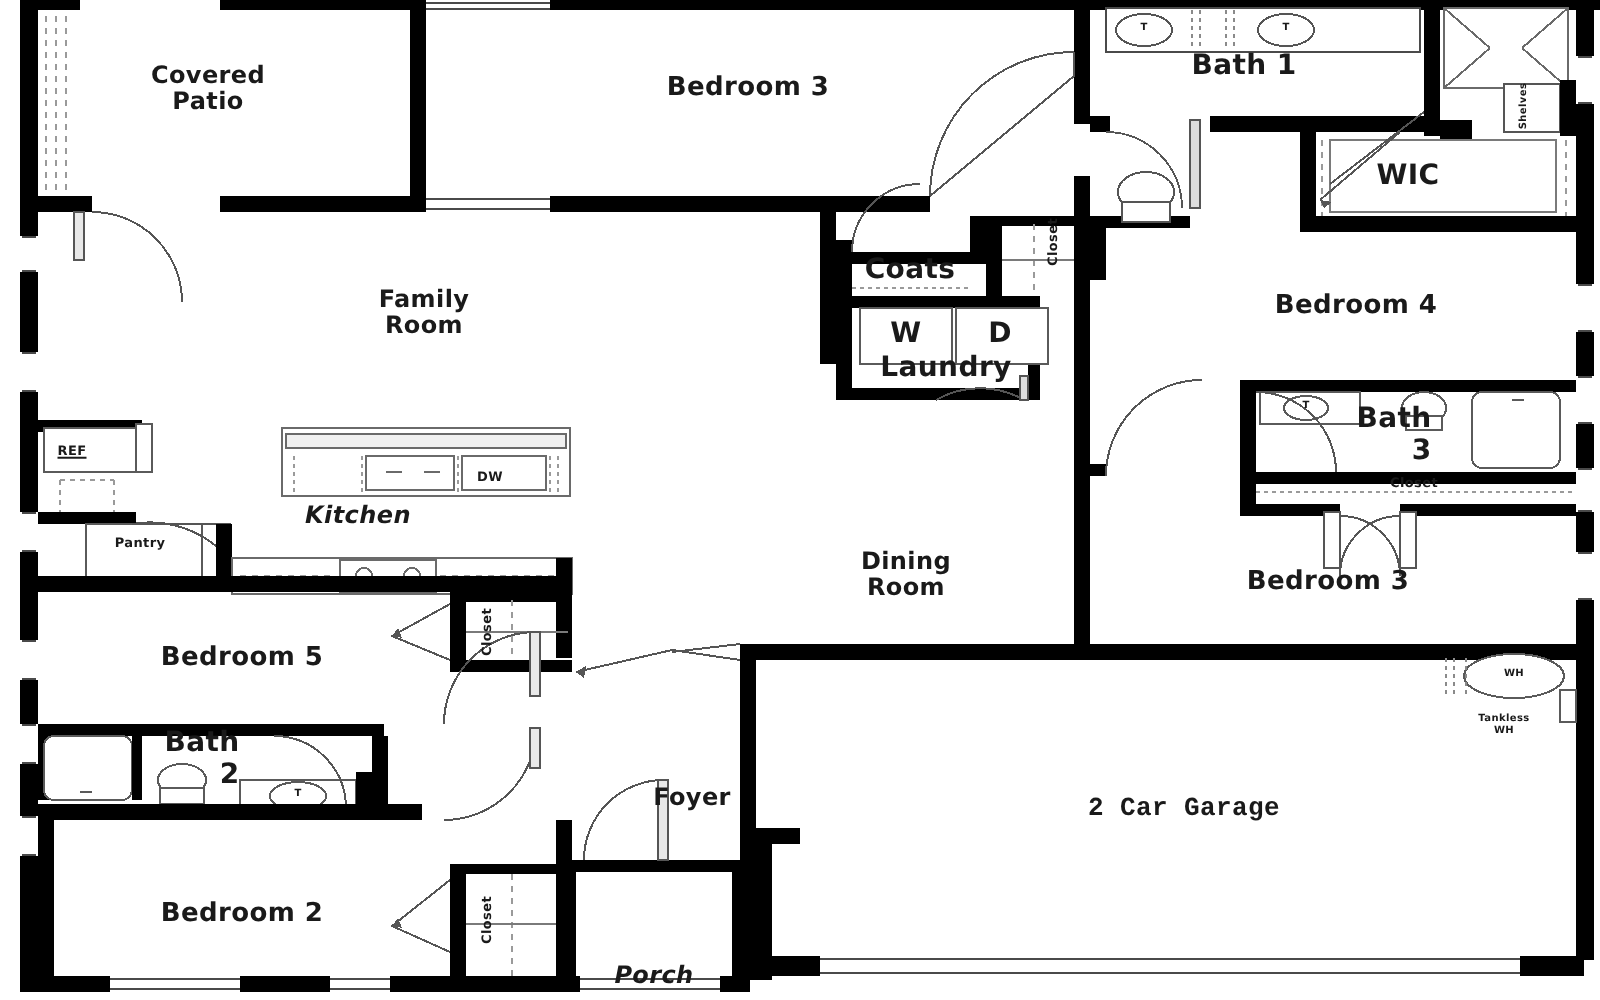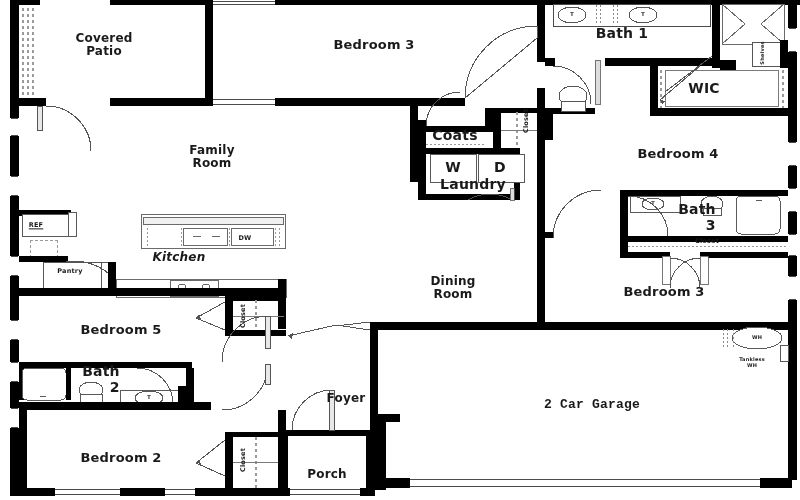--- a/index.html
+++ b/index.html
@@ -495,20 +495,20 @@
       <div class="lbl xs vert" style="left: 244px; top: 316px;">Closet</div>
       <div class="lbl xxs" style="left: 757px; top: 338px;">WH</div>
       <div class="lbl xxs" style="left: 752px; top: 363px;">Tankless
 WH</div>
       <div class="lbl sm" style="left: 101px; top: 380px;">Bath
 2</div>
       <div class="lbl lg" style="left: 332px; top: 399px; margin-left: 14px;">Foyer</div>
       <div class="lbl xl" style="left: 592px; top: 405px; font-family: Liberation Mono, monospace;">2 Car Garage</div>
       <div class="lbl xl" style="left: 121px; top: 458px;">Bedroom 2</div>
       <div class="lbl xs vert" style="left: 244px; top: 460px;">Closet</div>
-      <div class="lbl lg" style="left: 327px; top: 475px;">Porch</div>
+      <div class="lbl lg" style="left: 327px; top: 488px; font-style: italic;">Porch</div>
       <div class="lbl xxs" style="left: 572px; top: 15px;">T</div>
       <div class="lbl xxs" style="left: 643px; top: 15px;">T</div>
       <div class="lbl xxs" style="left: 653px; top: 204px;">T</div>
       <div class="lbl xxs" style="left: 149px; top: 398px;">T</div>
     </div>
 
 </div>
 
 </body></html>

